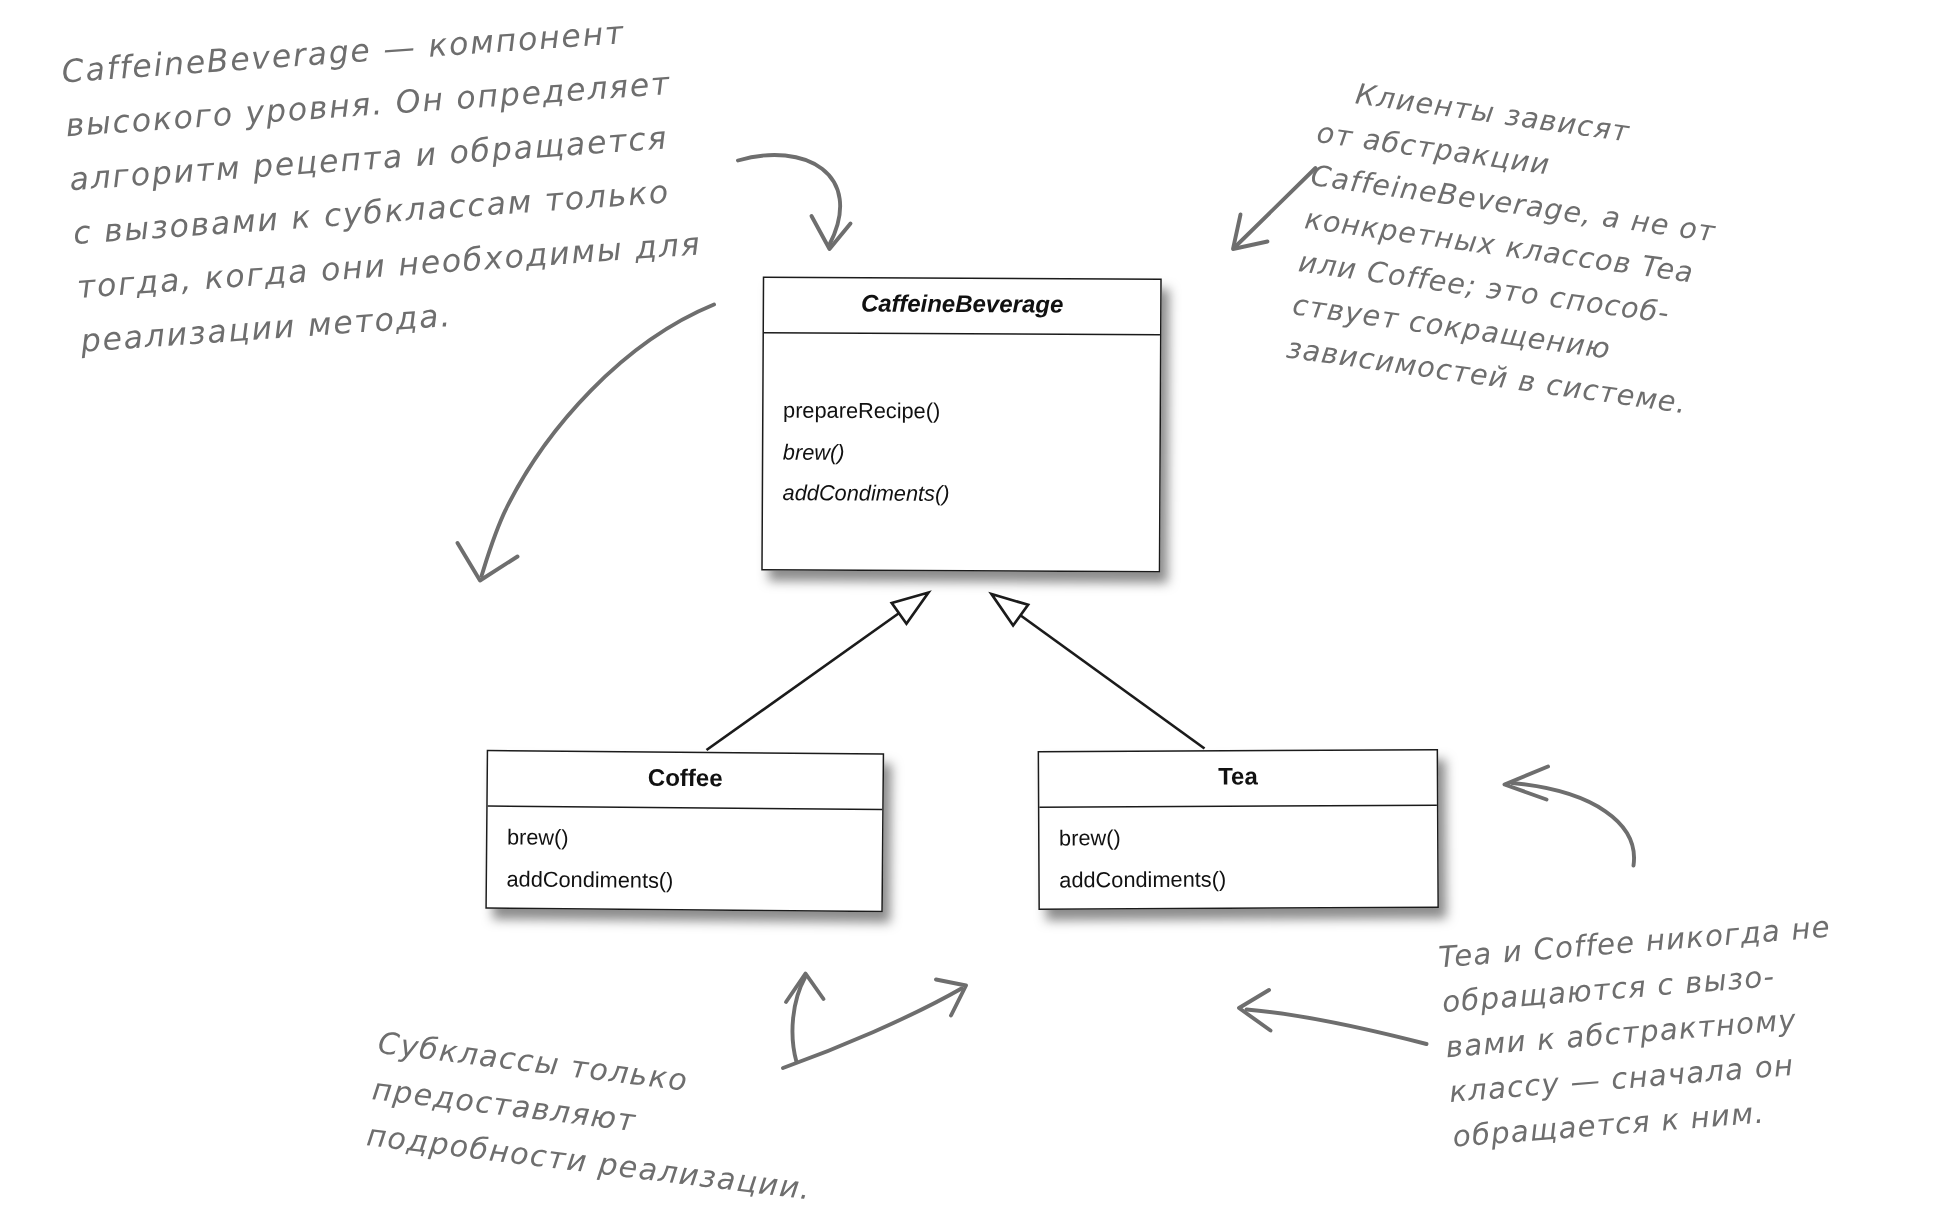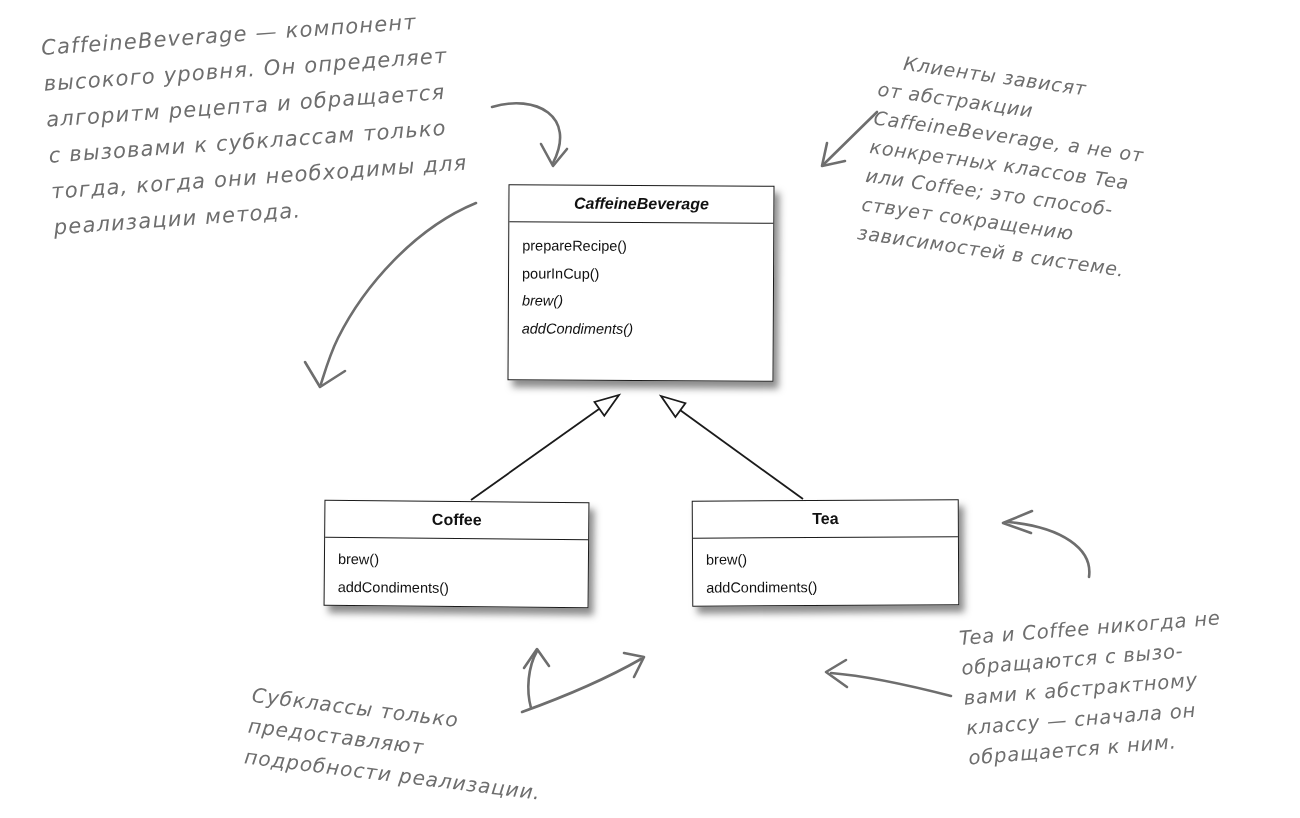--- a/index.html
+++ b/index.html
@@ -63,21 +63,21 @@
   .uml-title.abstract{font-style:italic;}
   .uml-methods{padding:8px 0 0 13px;}
   .uml-method{
     font-size:14.5px;
     color:#111;
     line-height:27.5px;
     white-space:nowrap;
   }
   .uml-method.abstract{font-style:italic;}
   .box-caffeinebeverage{left:508px;top:185px;width:264px;height:194px;transform:rotate(0.3deg);}
-  .box-caffeinebeverage .uml-methods{padding-top:10px;}
+  .box-caffeinebeverage .uml-methods{padding-top:10px;margin-top:29px;}
   .box-coffee{left:324px;top:501px;width:263px;height:104px;transform:rotate(0.5deg);}
   .box-tea{left:692px;top:500px;width:265px;height:104px;transform:rotate(-0.3deg);}
 </style>
 </head>
 <body>
 
 <div class="canvas">
 
   <svg class="arrow-layer" width="1300" height="818" viewBox="0 0 1300 818">
 
@@ -146,21 +146,20 @@
     <span class="line">конкретных классов Tea</span>
     <span class="line">или Coffee; это способ-</span>
     <span class="line">ствует сокращению</span>
     <span class="line">зависимостей в системе.</span>
   </div>
 
   <div class="uml-box box-caffeinebeverage">
     <div class="uml-title abstract">CaffeineBeverage</div>
     <div class="uml-methods">
       <div class="uml-method">prepareRecipe()</div>
-      <div class="uml-method">pourInCup()</div>
       <div class="uml-method abstract">brew()</div>
       <div class="uml-method abstract">addCondiments()</div>
     </div>
   </div>
 
   <div class="uml-box box-coffee">
     <div class="uml-title">Coffee</div>
     <div class="uml-methods">
       <div class="uml-method">brew()</div>
       <div class="uml-method">addCondiments()</div>

